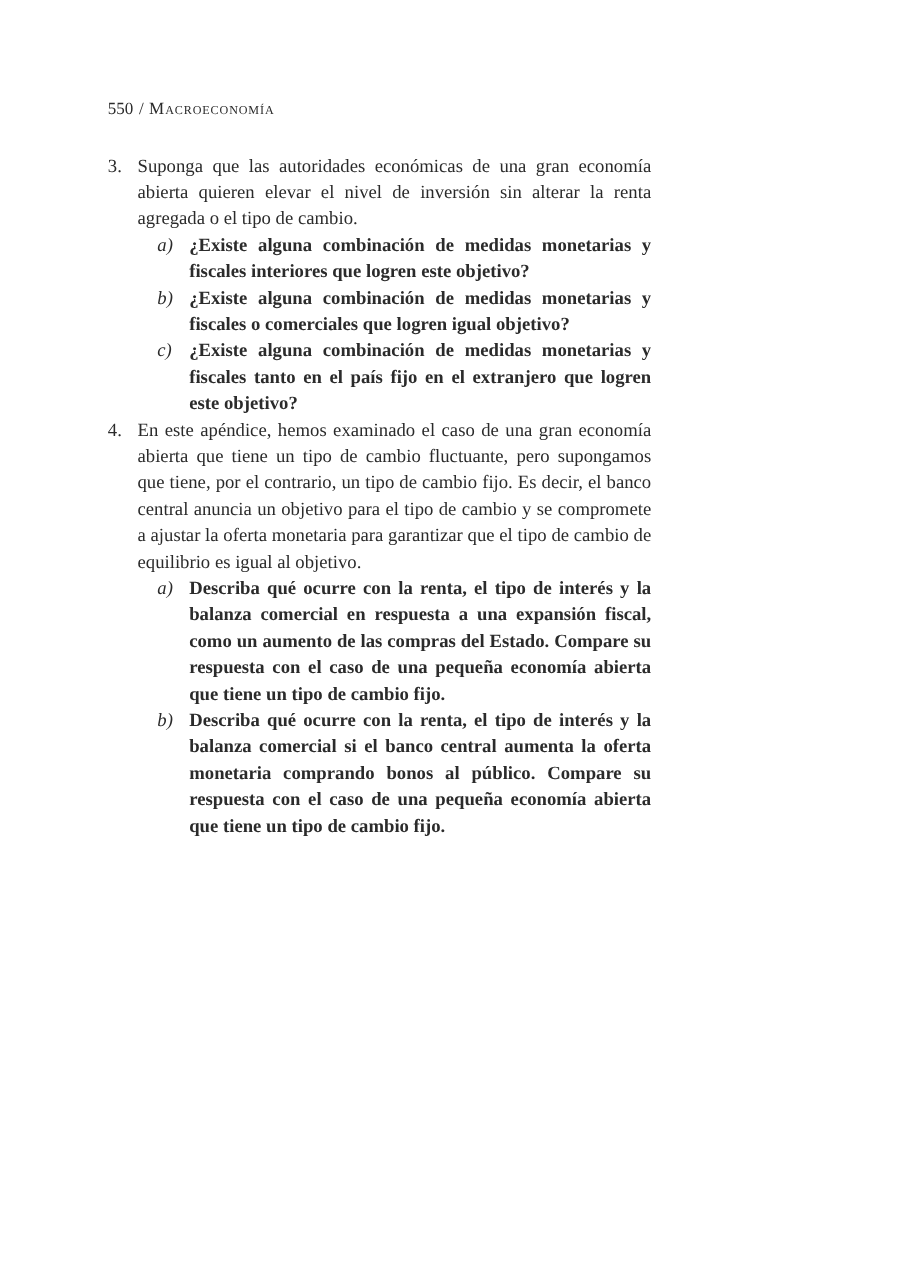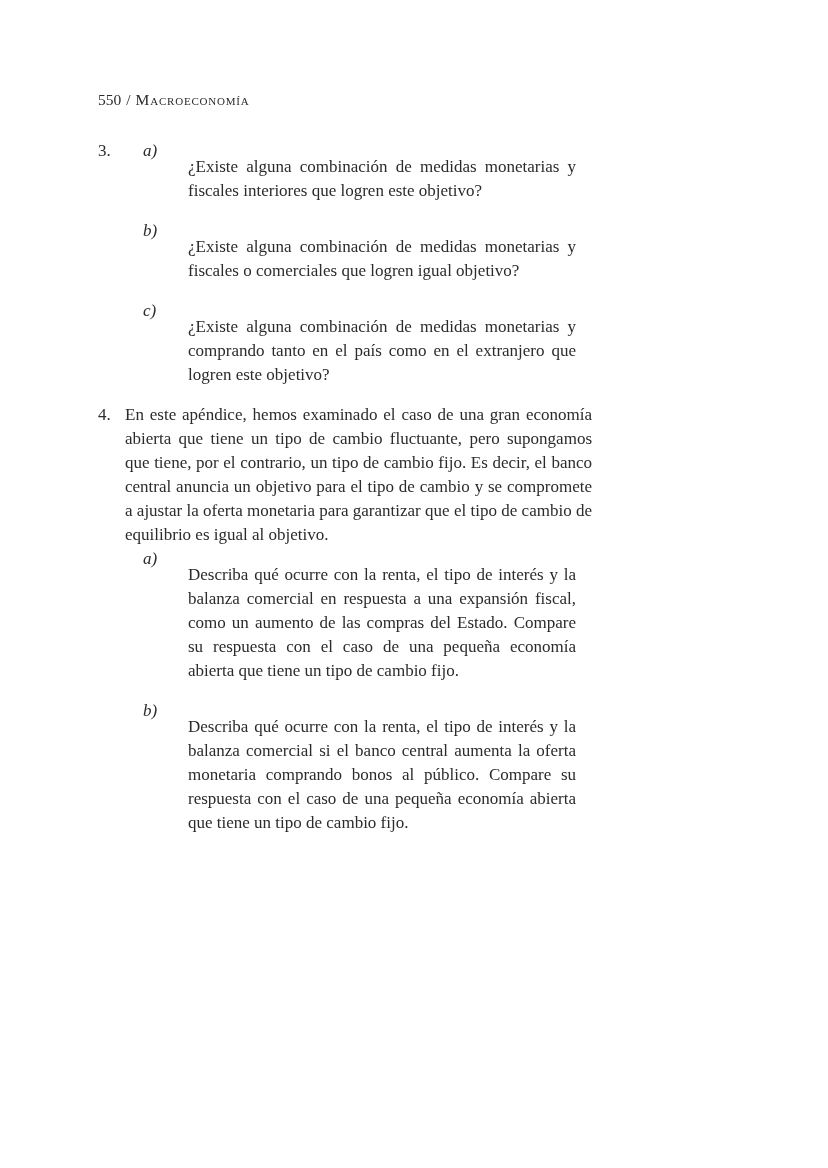--- a/index.html
+++ b/index.html
@@ -42,50 +42,52 @@
   .subitems { margin-left: 18px; }
   .subitem { display: flex; }
   .subitem-label {
     width: 29px;
     flex: none;
     font-style: italic;
   }
   .subitem-text {
     flex: 1;
     min-width: 0;
-    margin: 16px;
+    margin: 0;
     text-align: justify;
+    font-weight: bold;
   }
 </style>
 </head>
 <body>
 
 <div class="page">
 
   <div class="running-head">
     <span>550</span><span class="sep">/</span><span class="smallcaps">Macroeconomía</span>
   </div>
 
   <div class="problems">
 
     <div class="problem">
       <div class="problem-number">3.</div>
       <div class="problem-body">
+        <p class="intro">Suponga que las autoridades económicas de una gran economía abierta quieren elevar el nivel de inversión sin alterar la renta agregada o el tipo de cambio.</p>
         <div class="subitems">
           <div class="subitem">
             <span class="subitem-label">a)</span>
             <p class="subitem-text">¿Existe alguna combinación de medidas monetarias y fiscales interiores que logren este objetivo?</p>
           </div>
           <div class="subitem">
             <span class="subitem-label">b)</span>
             <p class="subitem-text">¿Existe alguna combinación de medidas monetarias y fiscales o comerciales que logren igual objetivo?</p>
           </div>
           <div class="subitem">
             <span class="subitem-label">c)</span>
-            <p class="subitem-text">¿Existe alguna combinación de medidas monetarias y comprando tanto en el país como en el extranjero que logren este objetivo?</p>
+            <p class="subitem-text">¿Existe alguna combinación de medidas monetarias y fiscales tanto en el país fijo en el extranjero que logren este objetivo?</p>
           </div>
         </div>
       </div>
     </div>
 
     <div class="problem">
       <div class="problem-number">4.</div>
       <div class="problem-body">
         <p class="intro">En este apéndice, hemos examinado el caso de una gran economía abierta que tiene un tipo de cambio fluctuante, pero supongamos que tiene, por el contrario, un tipo de cambio fijo. Es decir, el banco central anuncia un objetivo para el tipo de cambio y se compromete a ajustar la oferta monetaria para garantizar que el tipo de cambio de equilibrio es igual al objetivo.</p>
         <div class="subitems">

